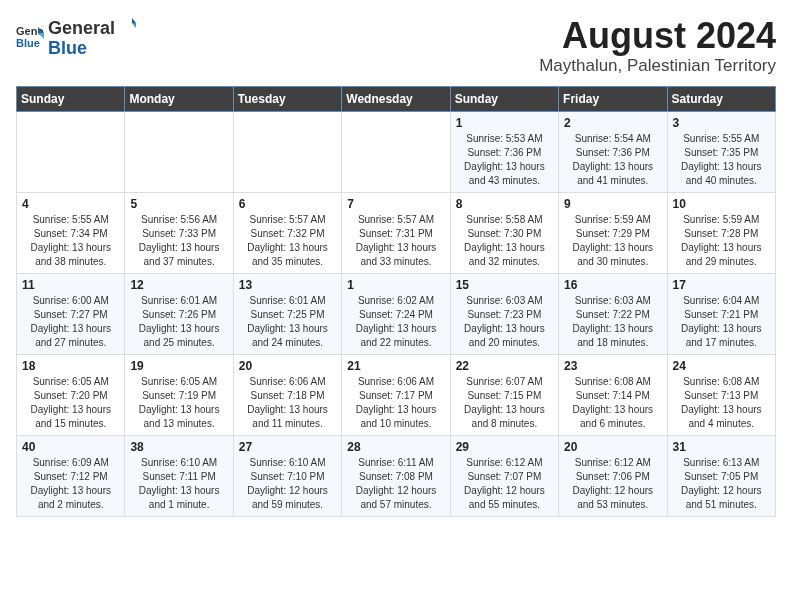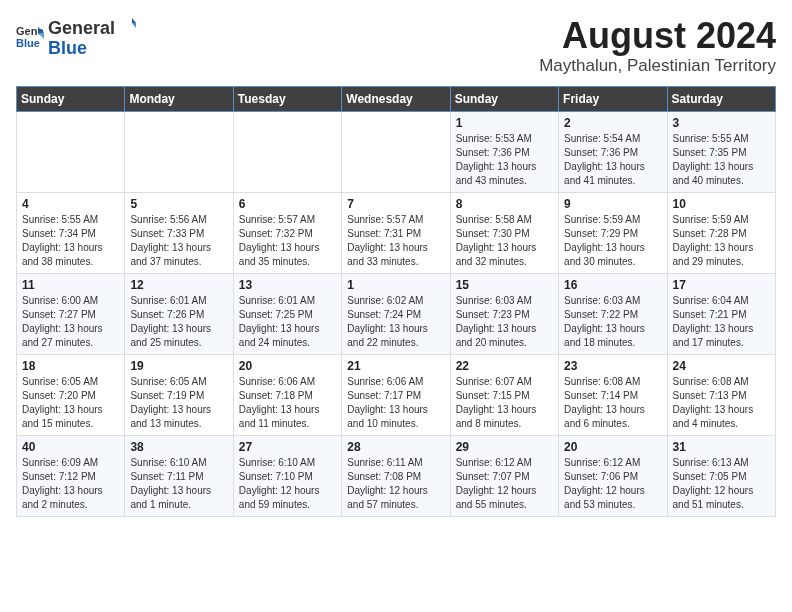--- a/index.html
+++ b/index.html
@@ -80,20 +80,21 @@
     .day-number {
       font-weight: bold;
       font-size: 12px;
       display: block;
       margin-bottom: 2px;
     }
     .cell-text {
       font-size: 10px;
       line-height: 1.4;
       color: #333;
+      text-align: center;
     }
     tbody tr:nth-child(odd) td {
       background: #f5f8fc;
     }
     tbody tr:nth-child(even) td {
       background: #fff;
     }
     .empty-cell {
       background: #fff !important;
     }

